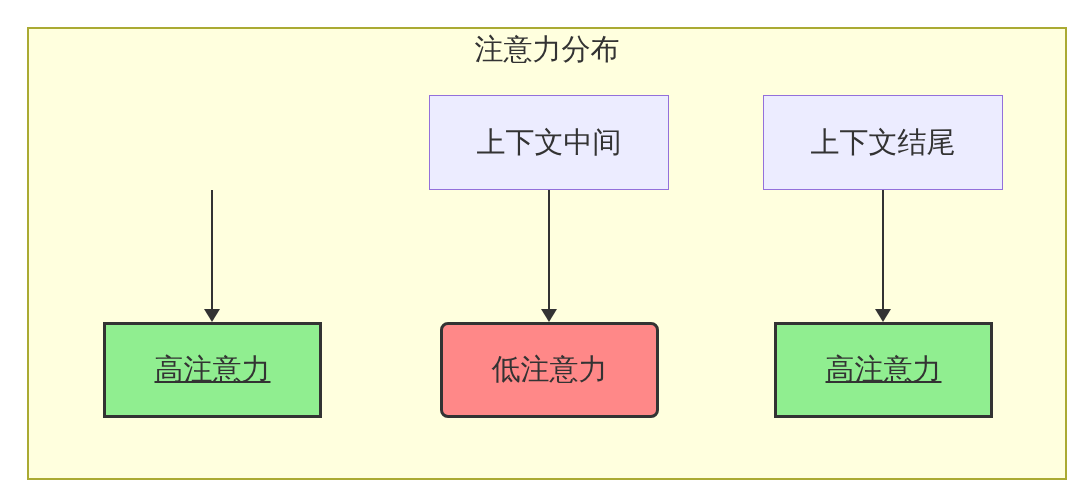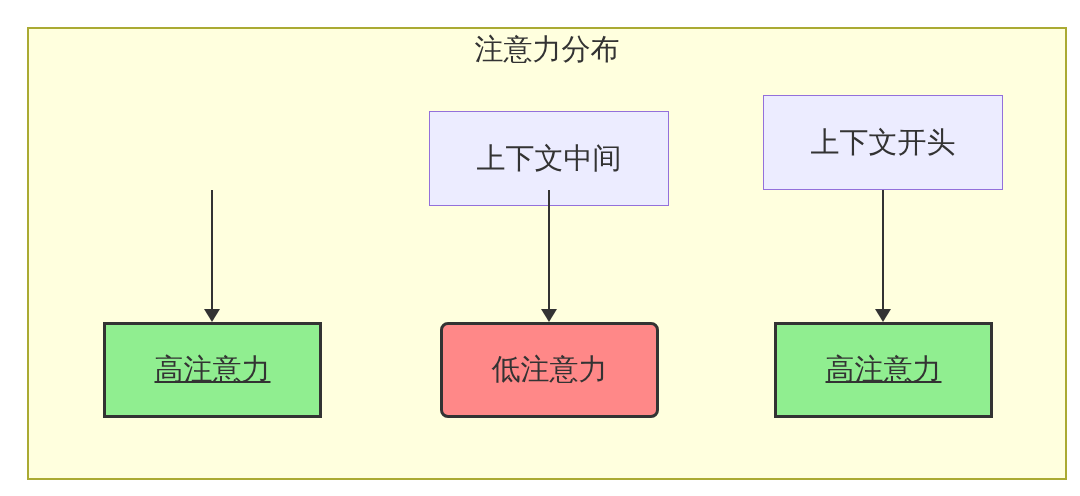--- a/index.html
+++ b/index.html
@@ -57,21 +57,21 @@
     top: 293px;
     width: 219px;
     height: 96px;
     border: 3px solid var(--node-border, #333333);
   }
   .tgt-node.high { background: var(--high-fill, #90EE90); text-decoration: underline; }
   .tgt-node.low  { background: var(--low-fill,  #FF8888); }
 
   
   .col-0.src-node { left: 63px;  }
-  .col-1.src-node { left: 400px; margin-top: 16px; }
+  .col-1.src-node { left: 400px; }
   .col-2.src-node { left: 734px; }
 
   .col-0.tgt-node { left: 74px;  }
   .col-1.tgt-node { left: 411px; border-radius: 8px; }
   .col-2.tgt-node { left: 745px; }
 
   .arrow-shaft {
     position: absolute;
     top: 161px;
     height: 120px;
@@ -111,21 +111,21 @@
   <div class="node src-node col-1">
     <span>上下文中间</span>
   </div>
   <div class="arrow-shaft col-1"></div>
   <div class="arrow-head col-1"></div>
   <div class="node tgt-node col-1 low">
     <span>低注意力</span>
   </div>
 
   <div class="node src-node col-2">
-    <span>上下文开头</span>
+    <span>上下文结尾</span>
   </div>
   <div class="arrow-shaft col-2"></div>
   <div class="arrow-head col-2"></div>
   <div class="node tgt-node col-2 high">
     <span>高注意力</span>
   </div>
 
 </div>
 
 </body></html>

